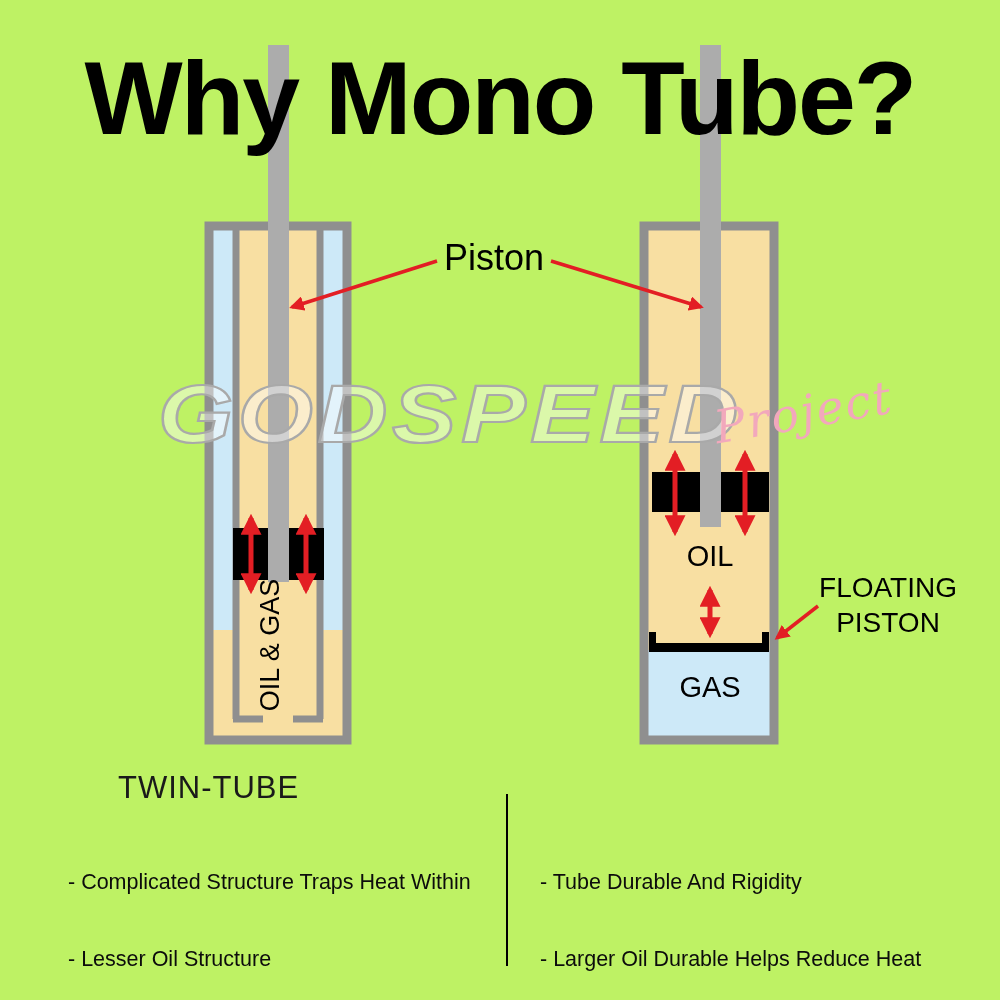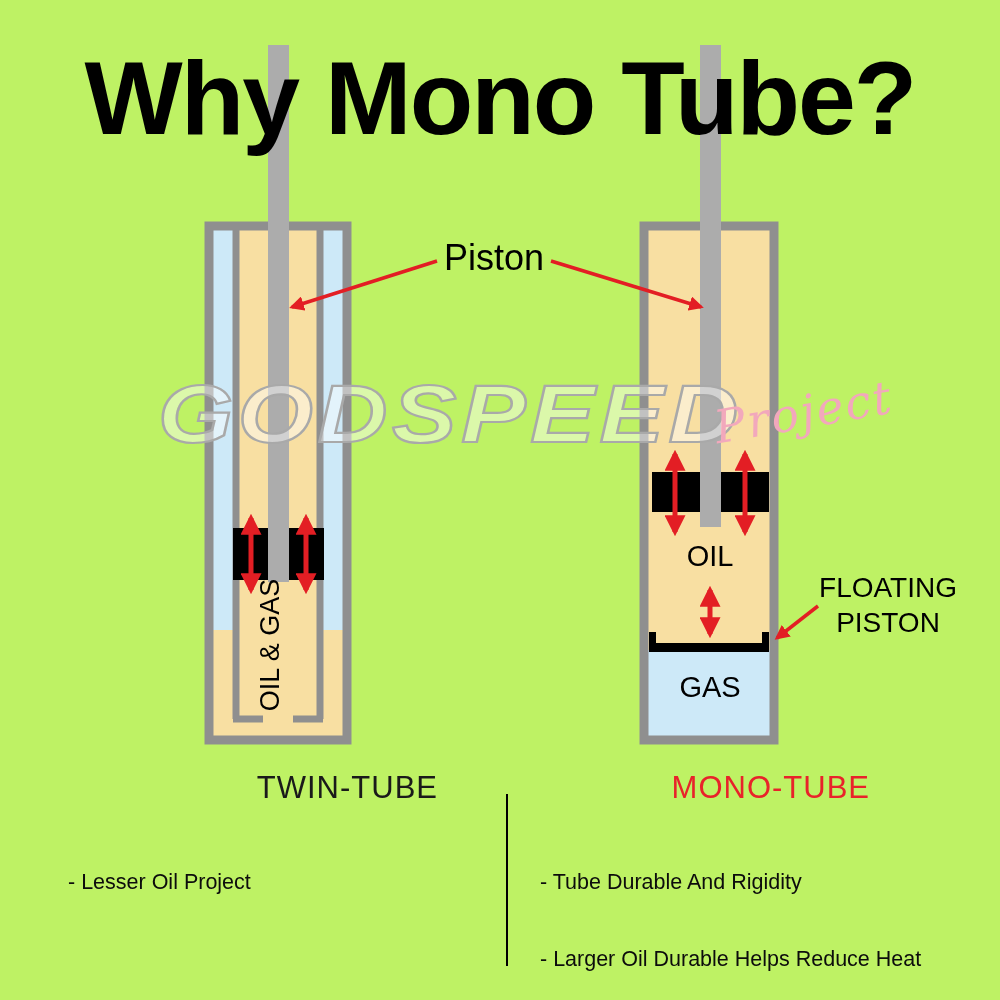--- a/index.html
+++ b/index.html
@@ -7,21 +7,21 @@
     position:relative;width:1000px;height:1000px;background:#bef264;
     overflow:hidden;font-family:"Liberation Sans", sans-serif;color:#000;
   }
   .title{
     position:absolute;top:46px;left:0;width:1000px;text-align:center;
     font-size:104px;font-weight:600;letter-spacing:-2px;line-height:1;
     z-index:3;
   }
   .diagram-svg{position:absolute;top:0;left:0;z-index:1;}
   .tube-heading{
-    position:absolute;top:770px;width:320px;text-align:right;
+    position:absolute;top:770px;width:320px;text-align:left;
     font-size:31px;font-weight:400;letter-spacing:1px;z-index:3;
   }
   .heading-twin{left:118px;color:#1a1a1a;}
   .heading-mono{left:550px;color:#e8232a;}
   .divider{
     position:absolute;left:506px;top:794px;width:2px;height:172px;
     background:#000;z-index:3;
   }
   .bullet-list{
     position:absolute;top:818px;font-size:21.5px;line-height:25.8px;
@@ -110,26 +110,26 @@
       <line x1="818" y1="606" x2="777" y2="638" stroke="#E31E24" stroke-width="3.5" marker-end="url(#arr)"></line>
     </g>
 
     <g>
       <text x="158" y="442" font-size="82" font-weight="bold" font-style="italic" letter-spacing="4" textLength="585" lengthAdjust="spacingAndGlyphs" fill="#ffffff" fill-opacity="0.45" stroke="#A9A9A9" stroke-width="2.2" font-family="Liberation Sans, sans-serif">GODSPEED</text>
       <text x="805" y="428" text-anchor="middle" font-size="46" font-style="italic" fill="#F2A8BC" letter-spacing="2" transform="rotate(-10 805 420)" font-family="DejaVu Serif, serif">Project</text>
     </g>
   </svg>
 
   <div class="tube-heading heading-twin">TWIN-TUBE</div>
-  <div class="tube-heading heading-mono">MONO-TUBE</div>
 
   <div class="divider"></div>
 
   <div class="bullet-list list-left">
-    <div class="bullet-line">- Lesser Oil Project</div>
+    <div class="bullet-line">- Complicated Structure Traps Heat Within</div>
+    <div class="bullet-line">- Lesser Oil Structure</div>
     
     
     
   </div>
 
   <div class="bullet-list list-right">
     <div class="bullet-line">- Tube Durable And Rigidity</div>
     <div class="bullet-line">- Larger Oil Durable Helps Reduce Heat</div>
     
     

